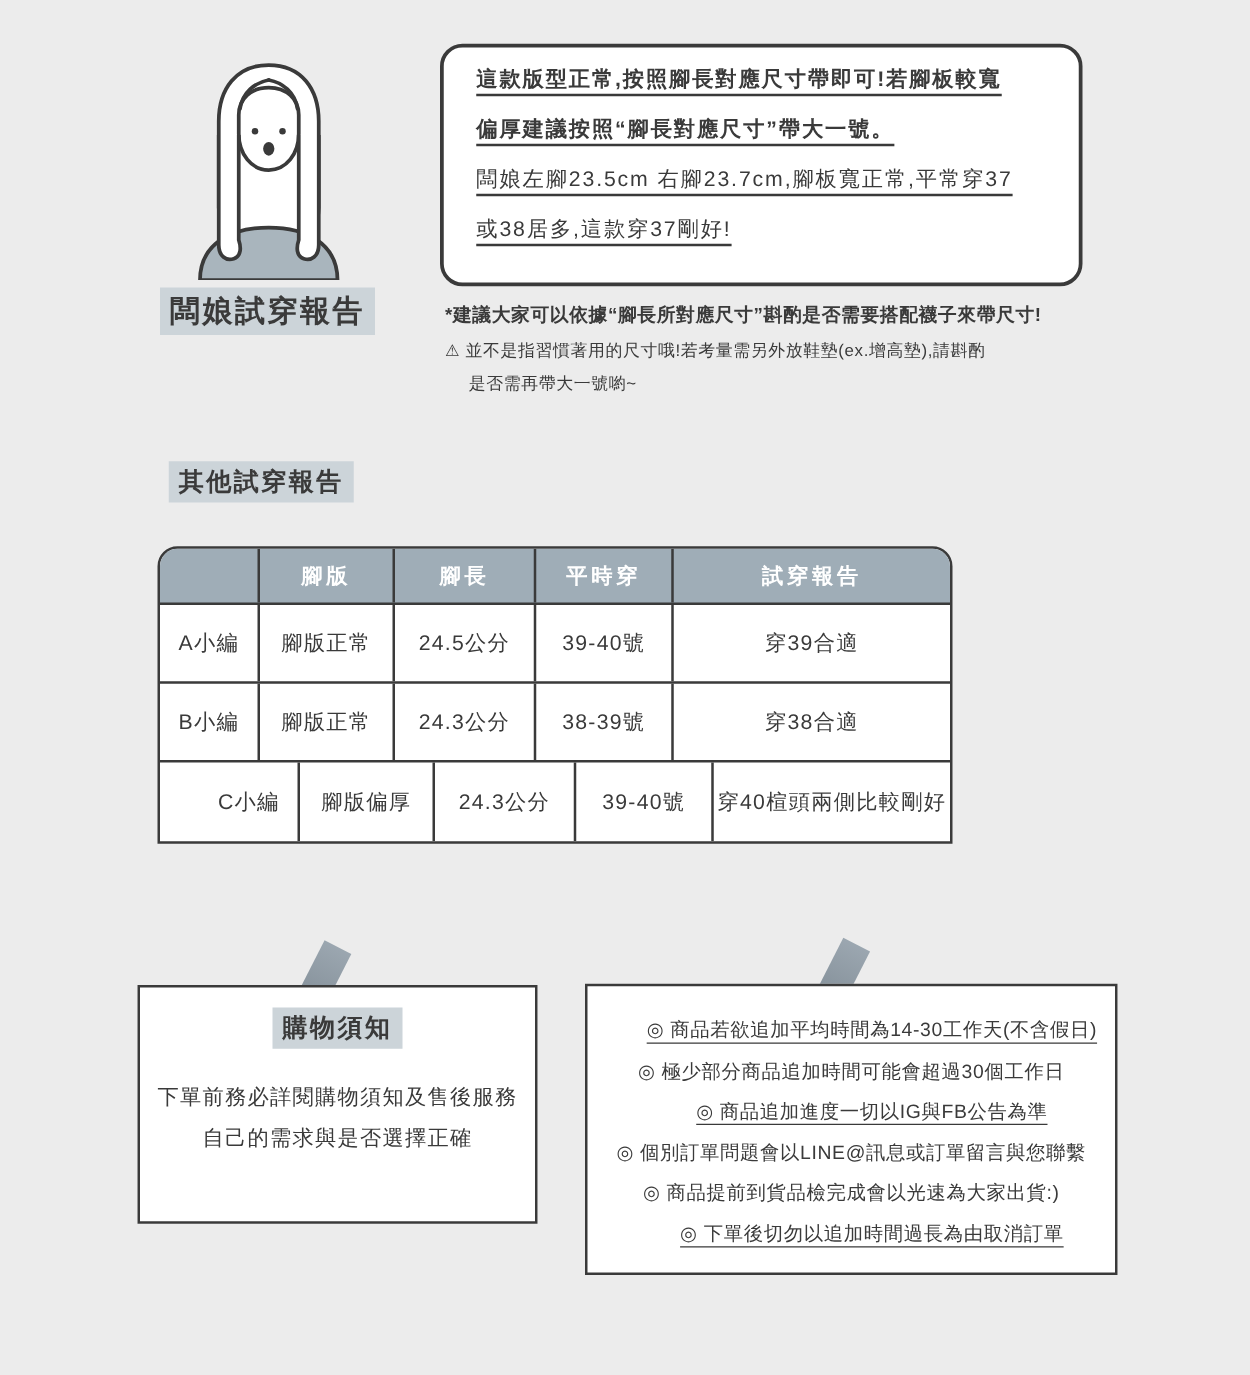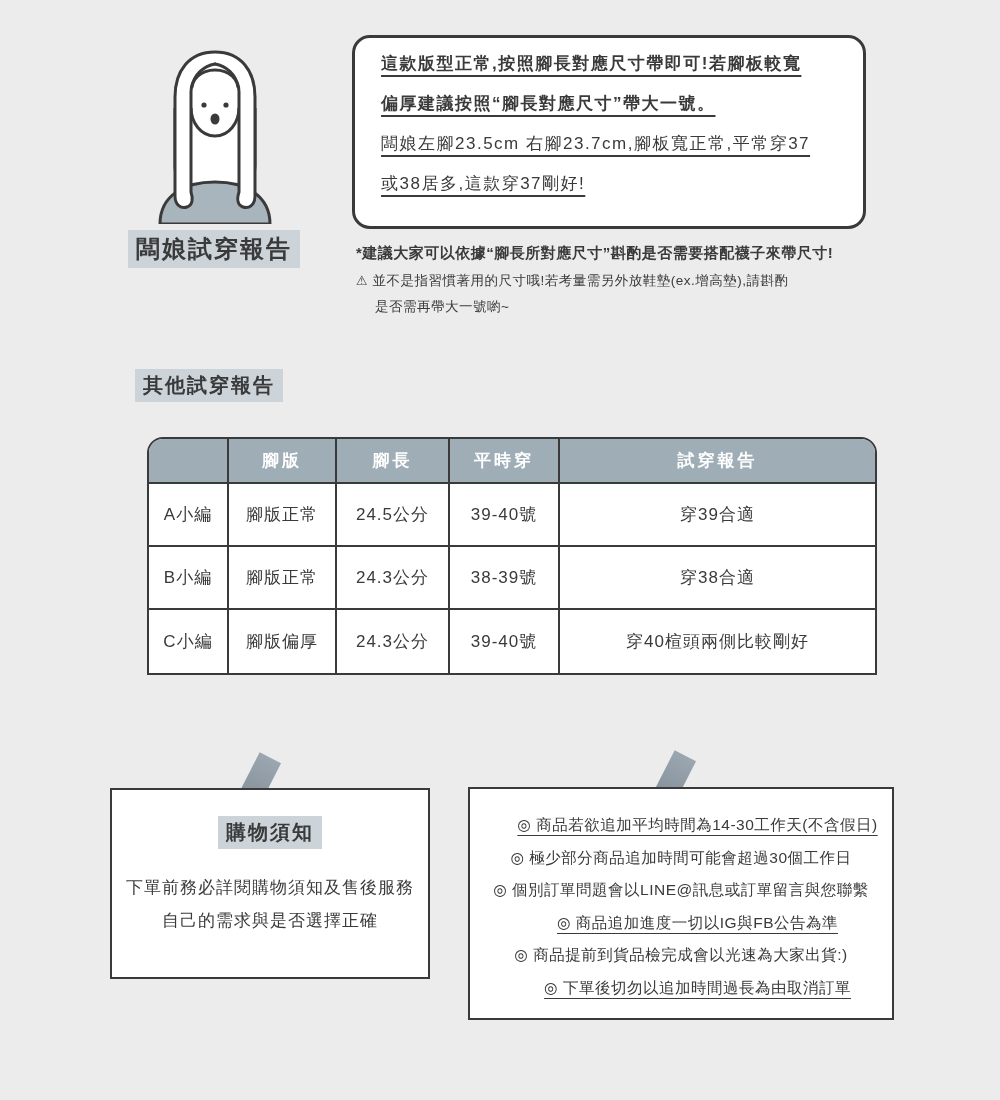--- a/index.html
+++ b/index.html
@@ -23,34 +23,34 @@
   
   .notes { position:absolute; left:356px; top:240px; width:520px; }
   .note1 { font-size:15px; font-weight:bold; letter-spacing:0.5px; line-height:26px; }
   .note2 { font-size:13.5px; letter-spacing:0.5px; line-height:26px; margin-top:2px; }
   .note3 { font-size:13.5px; letter-spacing:0.5px; line-height:26px; padding-left:19px; }
   .warn { font-size:13px; }
 
   
   .table-title { position:absolute; left:135px; top:369px; width:730px; text-align:left;
                  font-size:20px; font-weight:bold; letter-spacing:2px; }
-  .table { position:absolute; left:147px; top:437px; width:730px;
+  .table { position:absolute; left:126px; top:437px; width:636px;
            border:2.5px solid #3a3a3a; border-radius:16px 16px 0 0; overflow:hidden; background:#fff; }
   .tr { display:grid; grid-template-columns:80px 108px 113px 110px 1fr; height:63px;
         border-bottom:2.5px solid #3a3a3a; }
-  .tr:last-child { border-bottom:none; }
+  .tr:last-child { border-bottom:none;padding-left:32px; }
   .tr.head { height:45px; background:#9fadb7; }
   .cell { display:flex; align-items:center; justify-content:center;
           border-right:2.5px solid #3a3a3a; font-size:17px; letter-spacing:1px; }
   .cell:last-child { border-right:none; }
   .tr.head .cell { color:#ffffff; font-weight:600; letter-spacing:3px; border-right-color:#3a3a3a; }
 
   
   .notice-box { position:absolute; left:110px; top:788px; width:320px; height:191px;
-                background:#fff; border:2.5px solid #3a3a3a; text-align:center; padding-top:26px; }
+                background:#fff; border:2.5px solid #3a3a3a; text-align:center; padding-top:16px; }
   .notice-title { font-size:20px; font-weight:bold; letter-spacing:2px; margin-bottom:22px; }
   .notice-line { font-size:17px; line-height:33px; letter-spacing:1px; }
 
   .policy-box { position:absolute; left:468px; top:787px; width:426px; height:233px;
                 background:#fff; border:2.5px solid #3a3a3a; text-align:center; padding-top:20px; }
   .policy-line { font-size:15.5px; line-height:32.5px; letter-spacing:0.5px; }
   .u { text-decoration:underline; text-underline-offset:5px; text-decoration-thickness:1.2px;padding-left:33px; }
 
   
   .tape { position:absolute; width:24px; height:50px;
@@ -138,19 +138,19 @@
     <div class="notice-title">
       <span class="hl">購物須知</span>
     </div>
     <p class="notice-line">下單前務必詳閱購物須知及售後服務</p>
     <p class="notice-line">自己的需求與是否選擇正確</p>
   </div>
 
   <div class="policy-box">
     <p class="policy-line u">◎ 商品若欲追加平均時間為14-30工作天(不含假日)</p>
     <p class="policy-line">◎ 極少部分商品追加時間可能會超過30個工作日</p>
+    <p class="policy-line u">◎ 商品追加進度一切以IG與FB公告為準</p>
     <p class="policy-line">◎ 個別訂單問題會以LINE@訊息或訂單留言與您聯繫</p>
-    <p class="policy-line u">◎ 商品追加進度一切以IG與FB公告為準</p>
     <p class="policy-line">◎ 商品提前到貨品檢完成會以光速為大家出貨:)</p>
     <p class="policy-line u">◎ 下單後切勿以追加時間過長為由取消訂單</p>
   </div>
 
 </div>
 
 </body></html>

